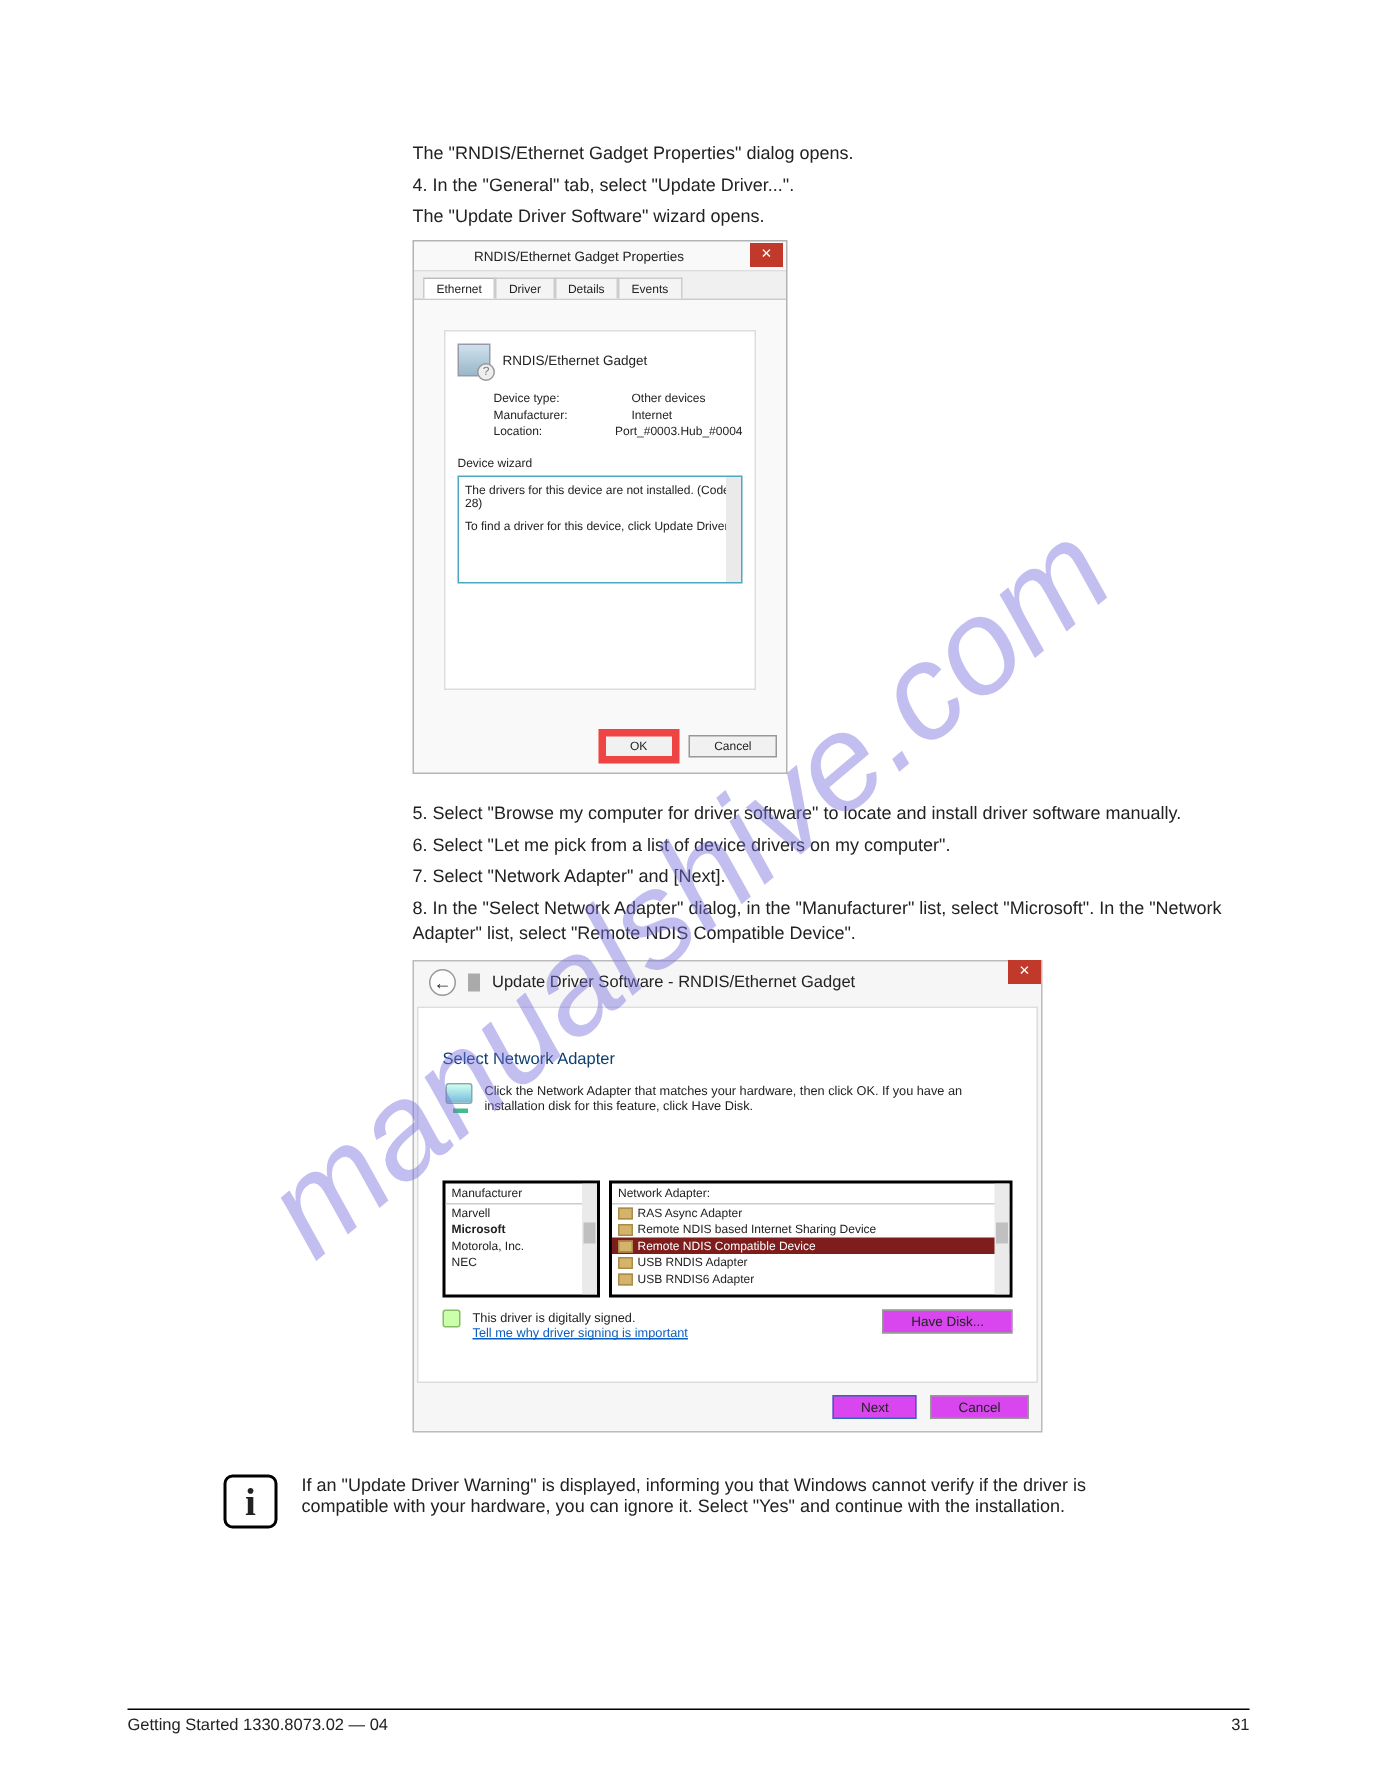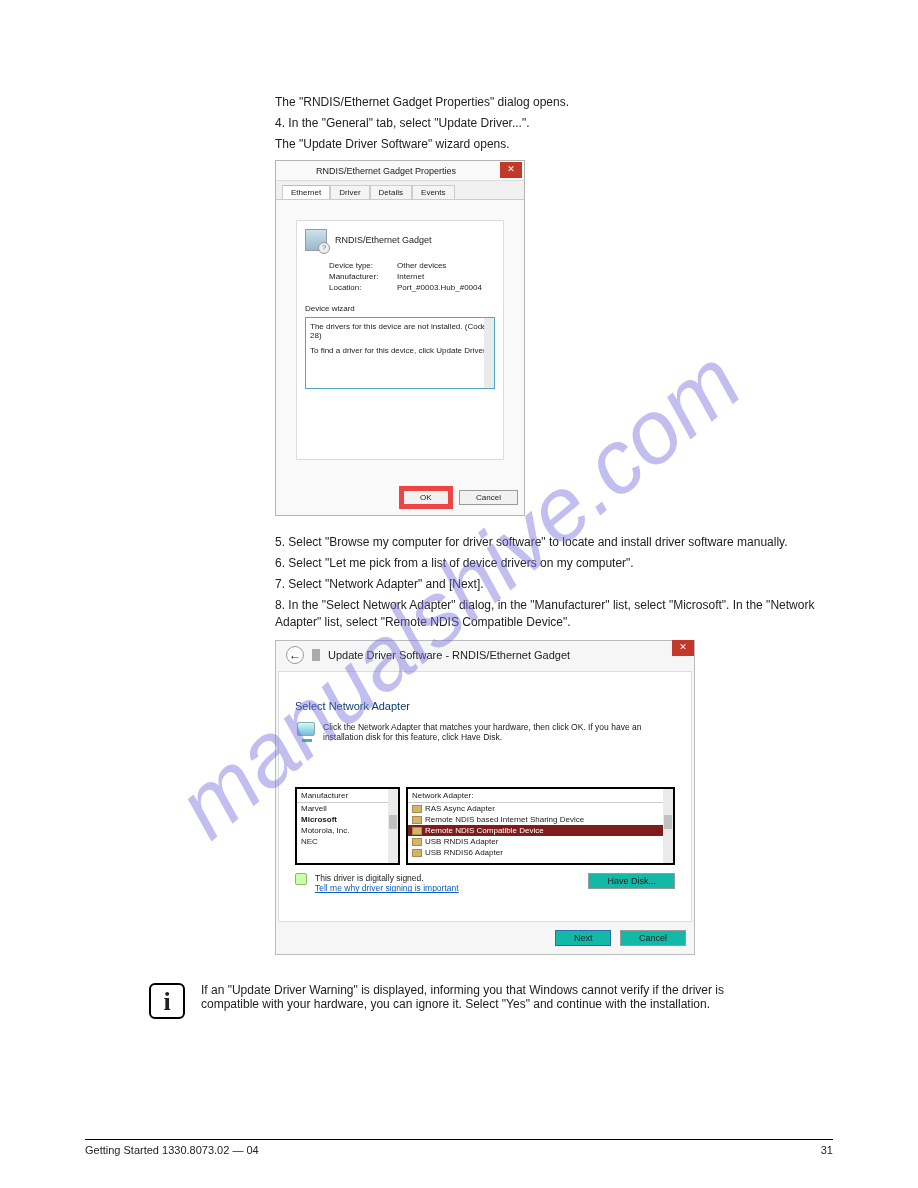--- a/index.html
+++ b/index.html
@@ -70,21 +70,21 @@
     display:inline-block; vertical-align:middle;
     position:relative;
   }
   .dev-icon::after{
     content:"?"; position:absolute; right:-4px; bottom:-4px;
     width:10px;height:10px;border-radius:50%;
     background:#eee;color:#777;font-size:8px;text-align:center;line-height:10px;
     border:1px solid #999;
   }
   .kv { display:flex; font-size:8px; margin:2px 0 2px 24px;}
-  .kv .k{ width:68px;}
+  .kv .k{ width:92px;}
   .statusbox { border:1px solid #50a7c4; height:72px; padding:4px; margin-top:4px; font-size:8px; position:relative;}
   .statusbox .scroll{ position:absolute; right:0; top:0; bottom:0; width:10px; background:#eaeaea;}
   .update-row { text-align:right; margin-top:8px;}
   .bottom-btns1 { text-align:right; padding:6px;}
   .btn-sm { display:inline-block; padding:2px 16px; font-size:8px; border:1px solid #999; background:#f1f1f1; margin-left:4px; cursor:pointer;}
   .btn-sm.primary{ border:5px solid #ef4444;}
 
   
   .wiz {
     width: 420px;
@@ -133,21 +133,21 @@
   .li-item.bold{ font-weight:600;}
   .li-item.sel{ background:#7f1d1d; color:#fff;}
   .mini-ico{ display:inline-block; width:10px;height:8px;background:#d6b36a;border:1px solid #a88c4a;margin-right:3px;vertical-align:middle;}
   .listbox .scroll{ position:absolute; right:0; top:0; bottom:0; width:10px; background:#eaeaea;}
   .listbox .scroll .thumb{ position:absolute; right:1px; top:26px; width:8px; height:14px; background:#c0c0c0;}
   .signed-row{ display:flex; align-items:flex-start; gap:8px; margin-top:8px; font-size:8.5px;}
   .signed-ico{ width:12px;height:12px; background:#cfa; border:1px solid #8b6; border-radius:2px;}
   .havedisk{ margin-left:auto;}
   .link{ color:#0b5dbf; text-decoration:underline; cursor:pointer;}
   .wiz-footer{ text-align:right; padding:8px;}
-  .wiz-btn{ display:inline-block; padding:2px 18px; border:1px solid #999; background:#14b8a6; font-size:9px; margin-left:6px; cursor:pointer;}
+  .wiz-btn{ display:inline-block; padding:2px 18px; border:1px solid #999; background:#d946ef; font-size:9px; margin-left:6px; cursor:pointer;}
   .wiz-btn.primary{ border:1px solid #2c6ab6;}
 
   .info-row{ display:flex; gap:16px; align-items:flex-start; margin-top:28px; margin-left:64px;}
   .info-ico{
     width:36px;height:36px;
     border:2px solid #000; border-radius:6px;
     font-family: "Times New Roman", serif;
     font-size:26px; font-weight:bold;
     text-align:center; line-height:34px;
   }

